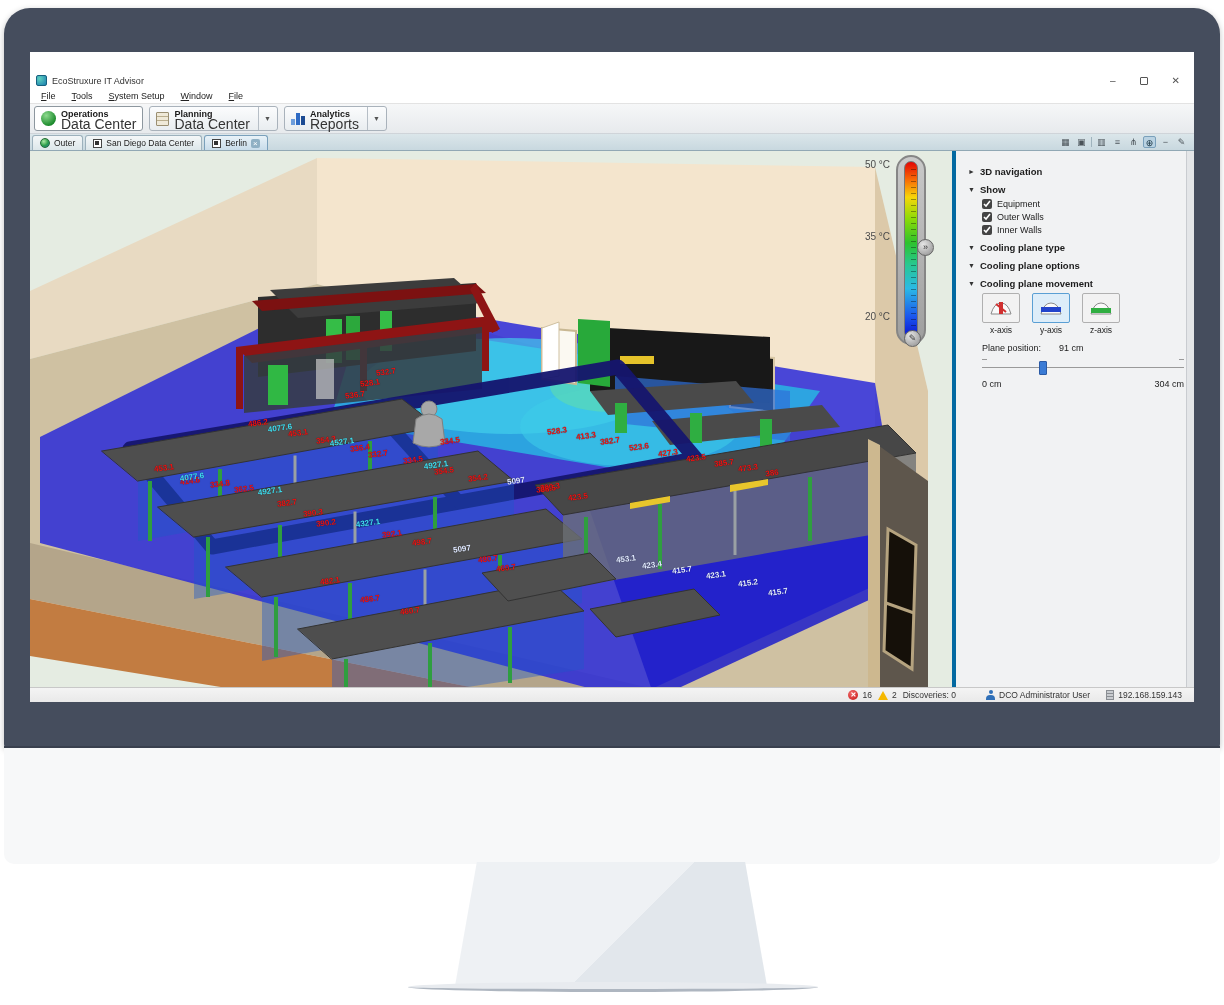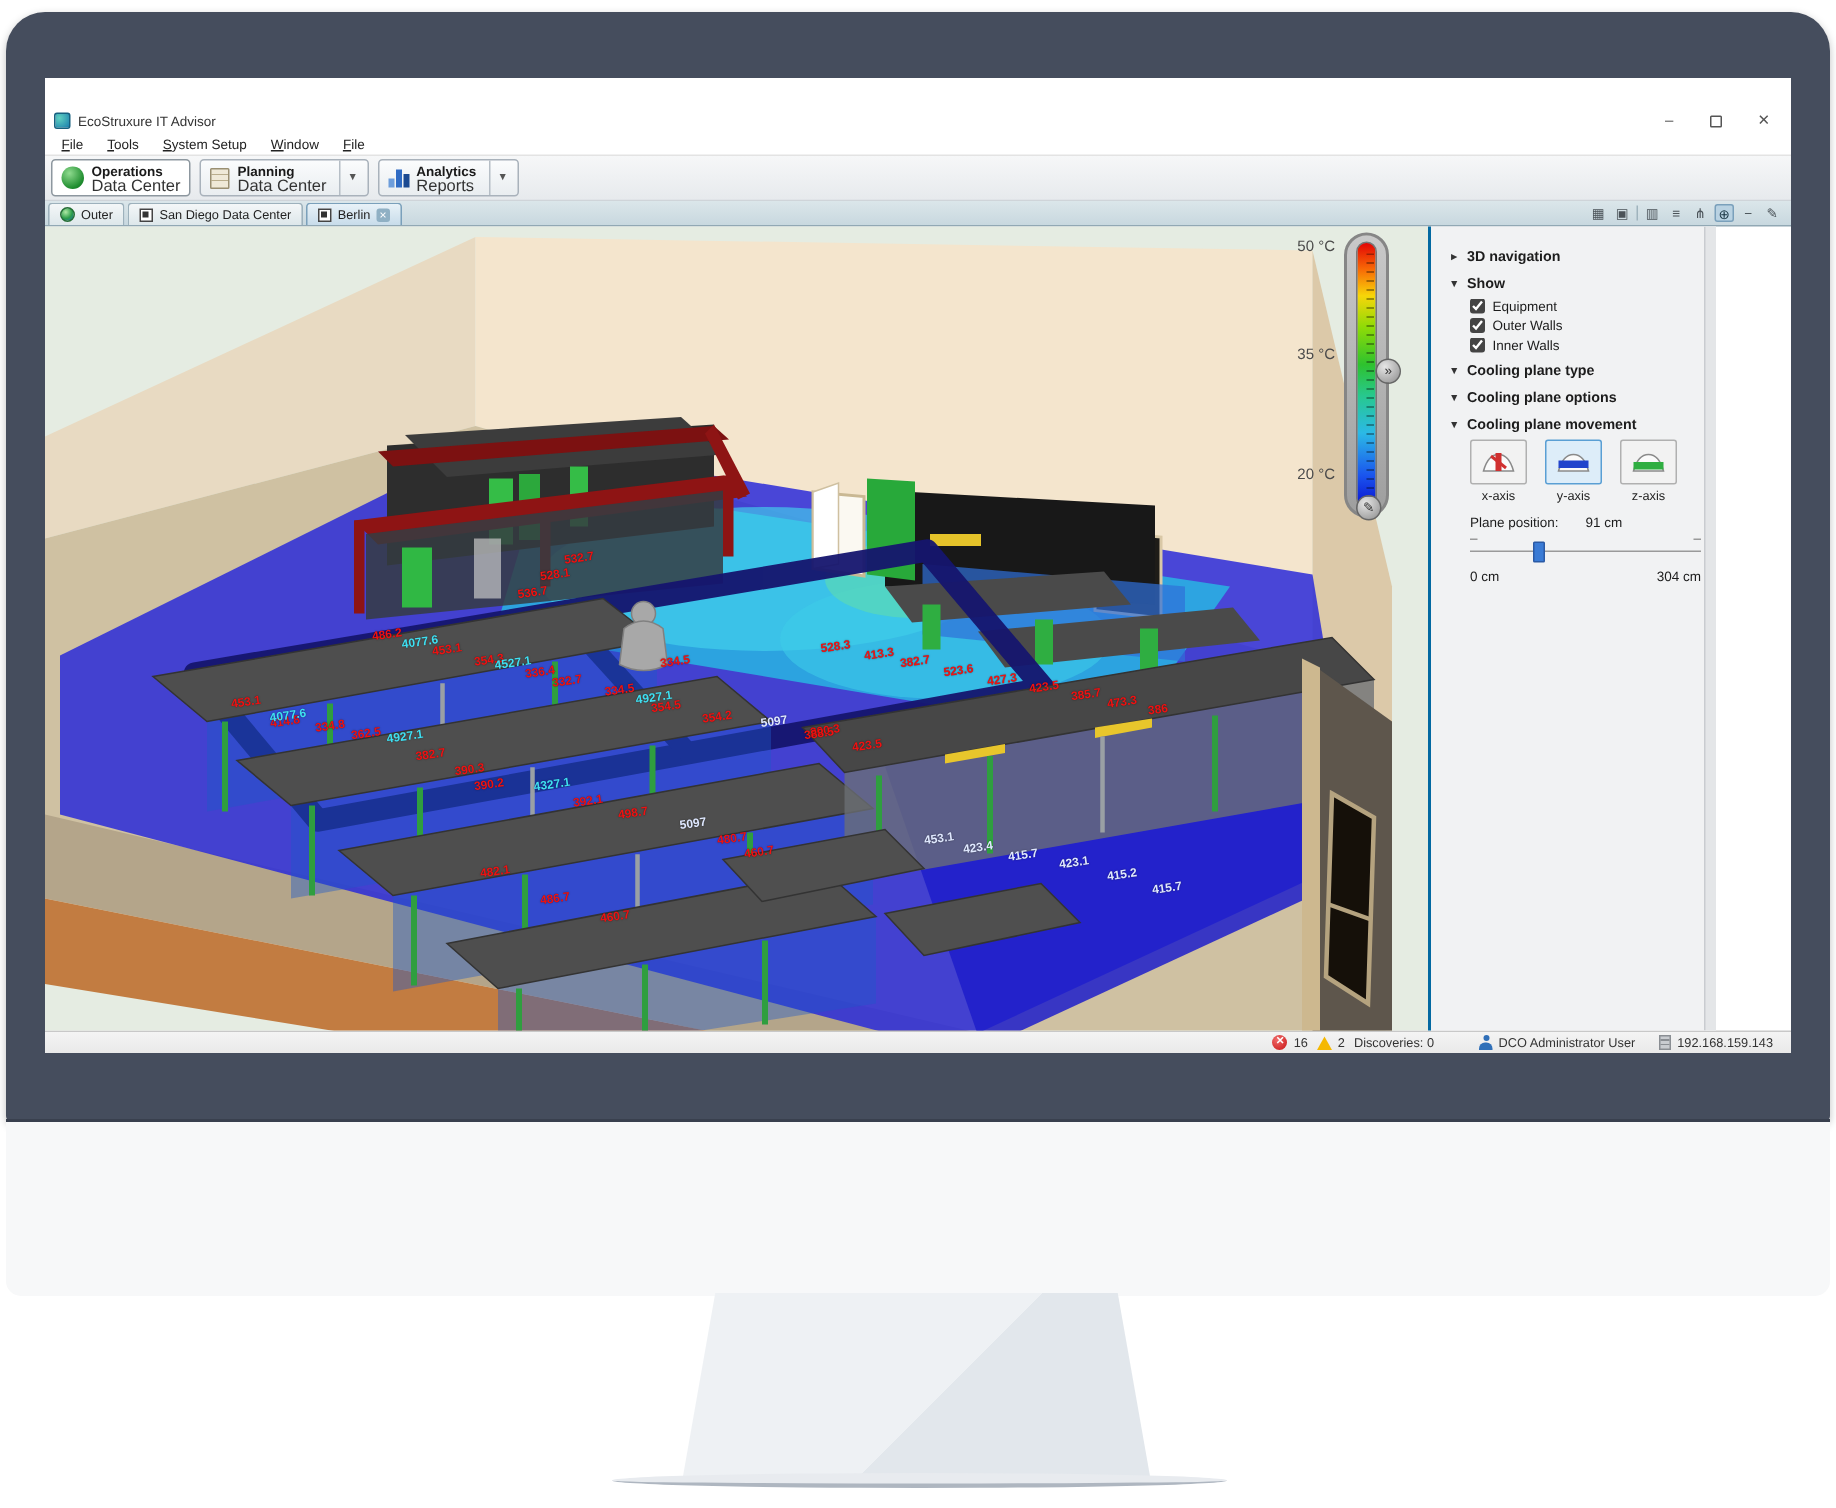--- a/index.html
+++ b/index.html
@@ -36,21 +36,21 @@
   .menu-item::first-letter { text-decoration:underline; }
 
   
   .toolbar { height:30px; background:linear-gradient(#f6f7f8,#e7eaed); display:flex; align-items:center;
       gap:6px; padding:0 4px; border-bottom:1px solid #cfd4d9; flex:0 0 auto; }
   .tb-btn { display:flex; align-items:center; height:25px; border:1px solid #a9b2bb; border-radius:3px;
       background:linear-gradient(#fbfcfd,#e9edf0); padding:0 6px; gap:5px; }
   .tb-btn.active { background:#ffffff; border-color:#8d979f; }
   .tb-text { display:flex; flex-direction:column; line-height:10px; }
   .tb-title { font-weight:bold; font-size:9px; color:#1a1a1a; }
-  .tb-sub { font-size:11px; color:#333; }
+  .tb-sub { font-size:14px; color:#333; }
   .tb-drop { border-left:1px solid #b6bec6; align-self:stretch; display:flex; align-items:center;
       padding-left:5px; margin-left:3px; color:#555; font-size:7px; }
   .op-icon { width:15px; height:15px; border-radius:50%;
       background:radial-gradient(circle at 35% 30%, #8fdb8f, #1e8c2e 70%, #10641c); }
   .plan-icon { width:13px; height:14px; background:#efe9d8; border:1px solid #9a8f72; border-radius:1px;
       background-image:linear-gradient(#0000 3px,#b9ad8d 3px,#b9ad8d 4px,#0000 4px,#0000 7px,#b9ad8d 7px,#b9ad8d 8px,#0000 8px); }
   .ana-icon { width:14px; height:13px; display:flex; align-items:flex-end; gap:1px; }
   .ana-icon i { display:block; width:4px; background:#2f6bc4; }
   .ana-icon i:nth-child(1){height:6px;background:#6d9ddb;} .ana-icon i:nth-child(2){height:12px;background:#2f6bc4;} .ana-icon i:nth-child(3){height:9px;background:#1c4a92;}
 
@@ -93,21 +93,21 @@
   .temp-grad { width:100%; height:100%; border-radius:9px; border:1px solid #777; position:relative;
       background:linear-gradient(to bottom,#e30505 0%,#f86a06 10%,#f7d609 20%,#8edb07 32%,#2ec22e 46%,#27c88f 58%,#2bb9e6 72%,#1a55ee 88%,#0a10d0 100%); }
   .temp-grad::after { content:""; position:absolute; left:50%; top:4%; width:5px; height:92%;
       background:repeating-linear-gradient(to bottom, rgba(0,0,0,.35) 0 1px, transparent 1px 6px); }
   .scale-lbl { position:absolute; right:62px; font-size:10px; color:#4a4a4a; }
   .scale-btn { position:absolute; width:17px; height:17px; border-radius:50%;
       background:radial-gradient(circle at 35% 30%, #e6e6e6, #8d8d8d); border:1px solid #666;
       color:#333; font-size:9px; line-height:15px; text-align:center; }
 
   
-  .panel { width:192px; background:#f1f2f3; border-left:2px solid #0369a1; padding:8px 10px 0 12px;
+  .panel { width:242px; background:#f1f2f3; border-left:4px solid #0369a1; padding:8px 10px 0 12px;
       font-size:9px; color:#1c1c1c; overflow:hidden; position:relative; }
   .panel::after { content:""; position:absolute; right:0; top:0; width:7px; height:100%; background:#e4e6e8; border-left:1px solid #c9ccd0; }
   .sec-head { display:flex; align-items:center; gap:5px; font-weight:bold; font-size:9.5px; margin:7px 0 4px; }
   .sec-arrow { font-size:7px; color:#333; width:7px; }
   .sec-body { padding-left:14px; margin-bottom:4px; }
   .chk-row, .rad-row { display:flex; align-items:center; gap:5px; margin:3px 0; }
   .chk-row input, .rad-row input { width:10px; height:10px; accent-color:#444; }
   .fld-lbl { margin:6px 0 2px; }
   .select { height:17px; background:linear-gradient(#f8f8f8,#e7e7e7); border:1px solid #8a98a8;
       border-radius:2px; display:flex; align-items:center; justify-content:space-between; padding:0 5px; width:208px; }

